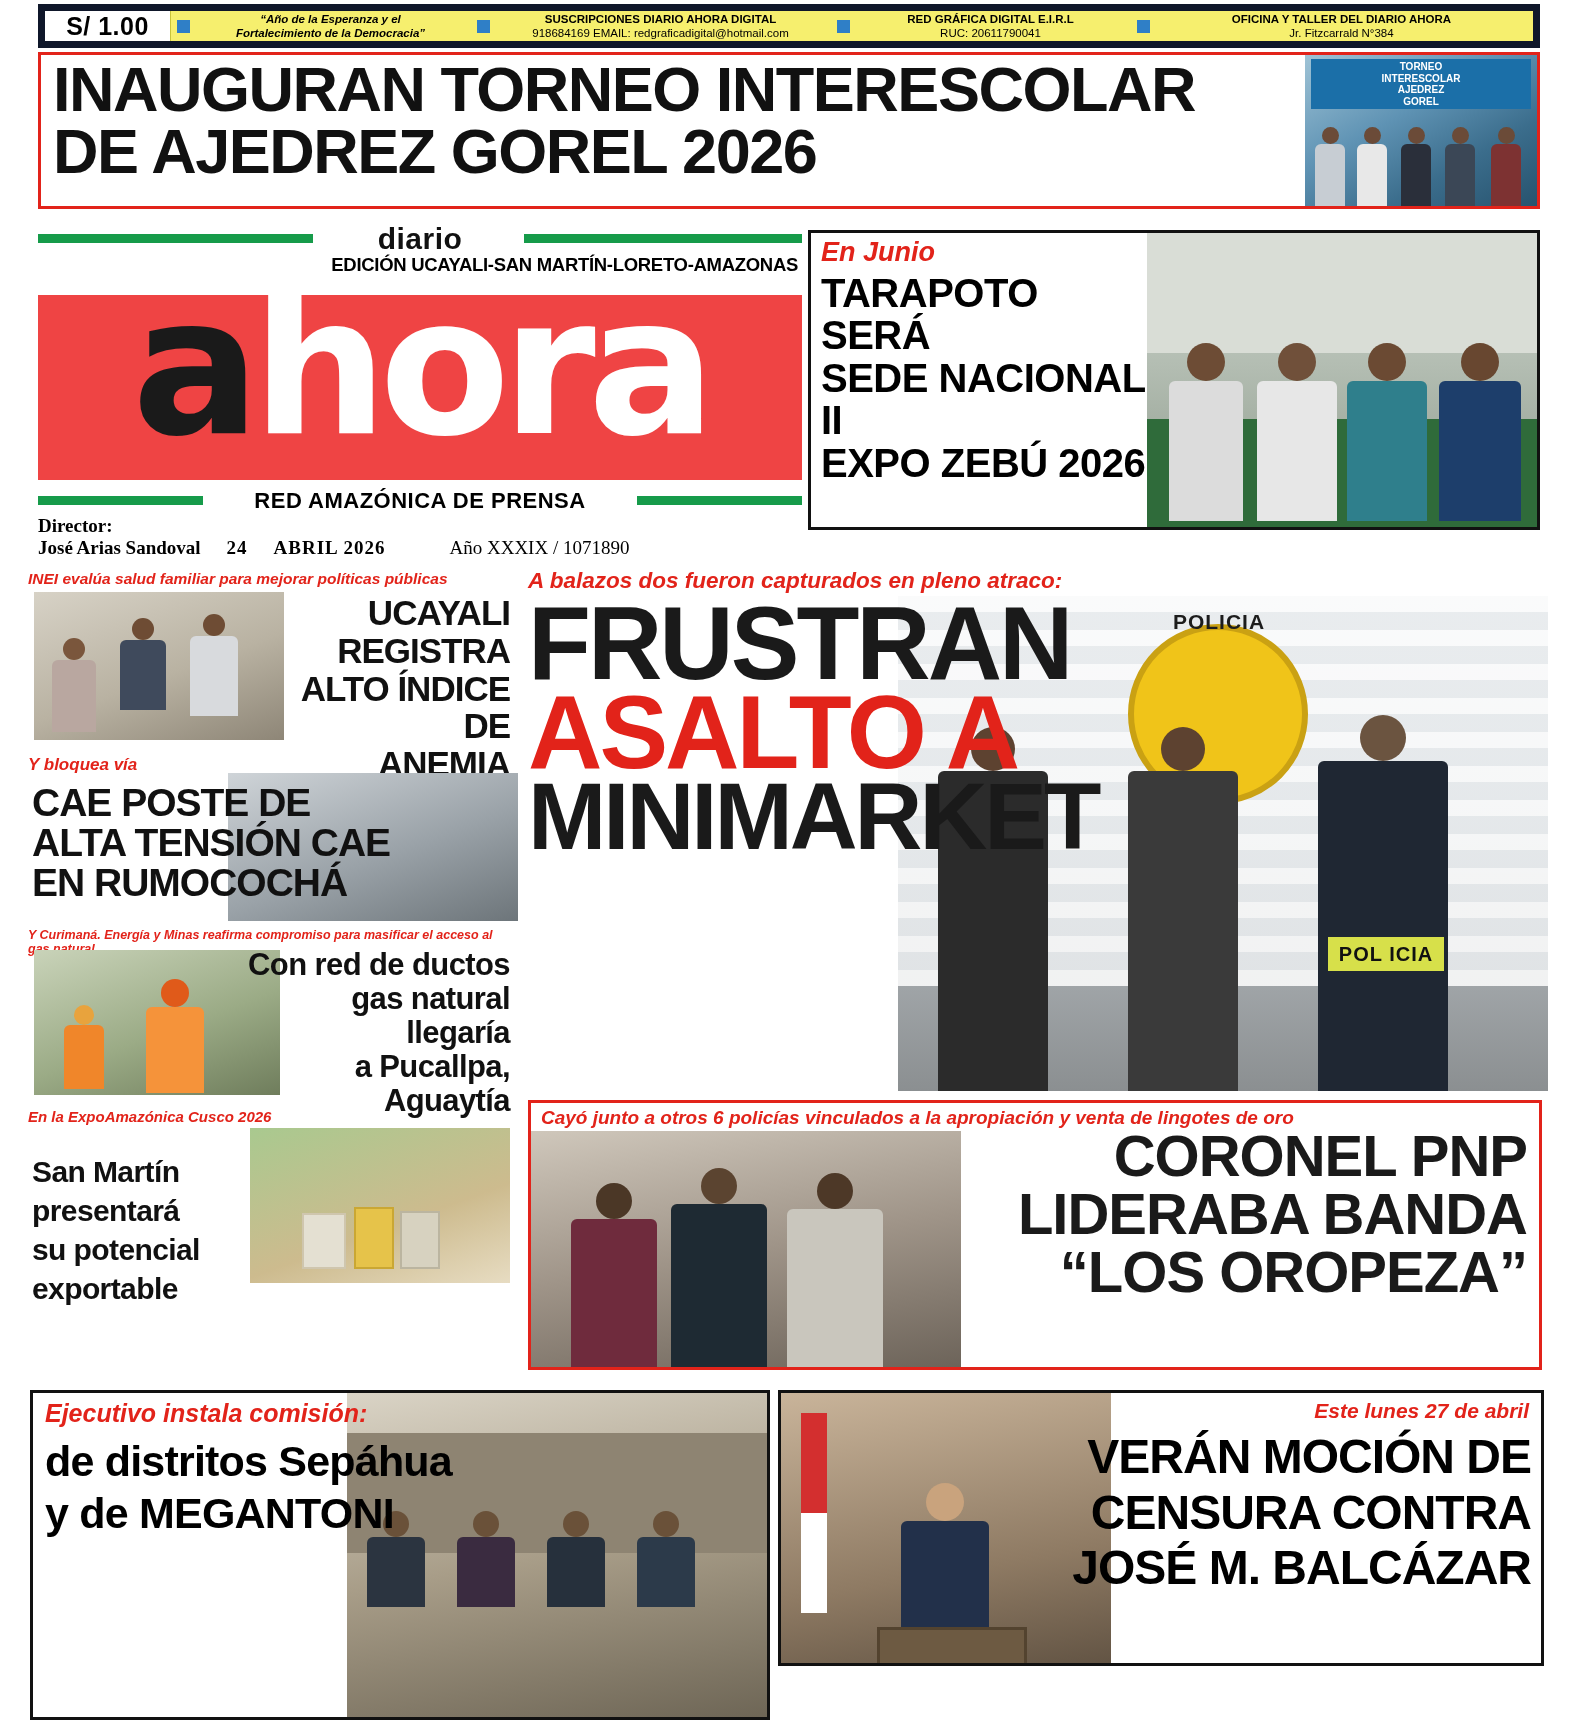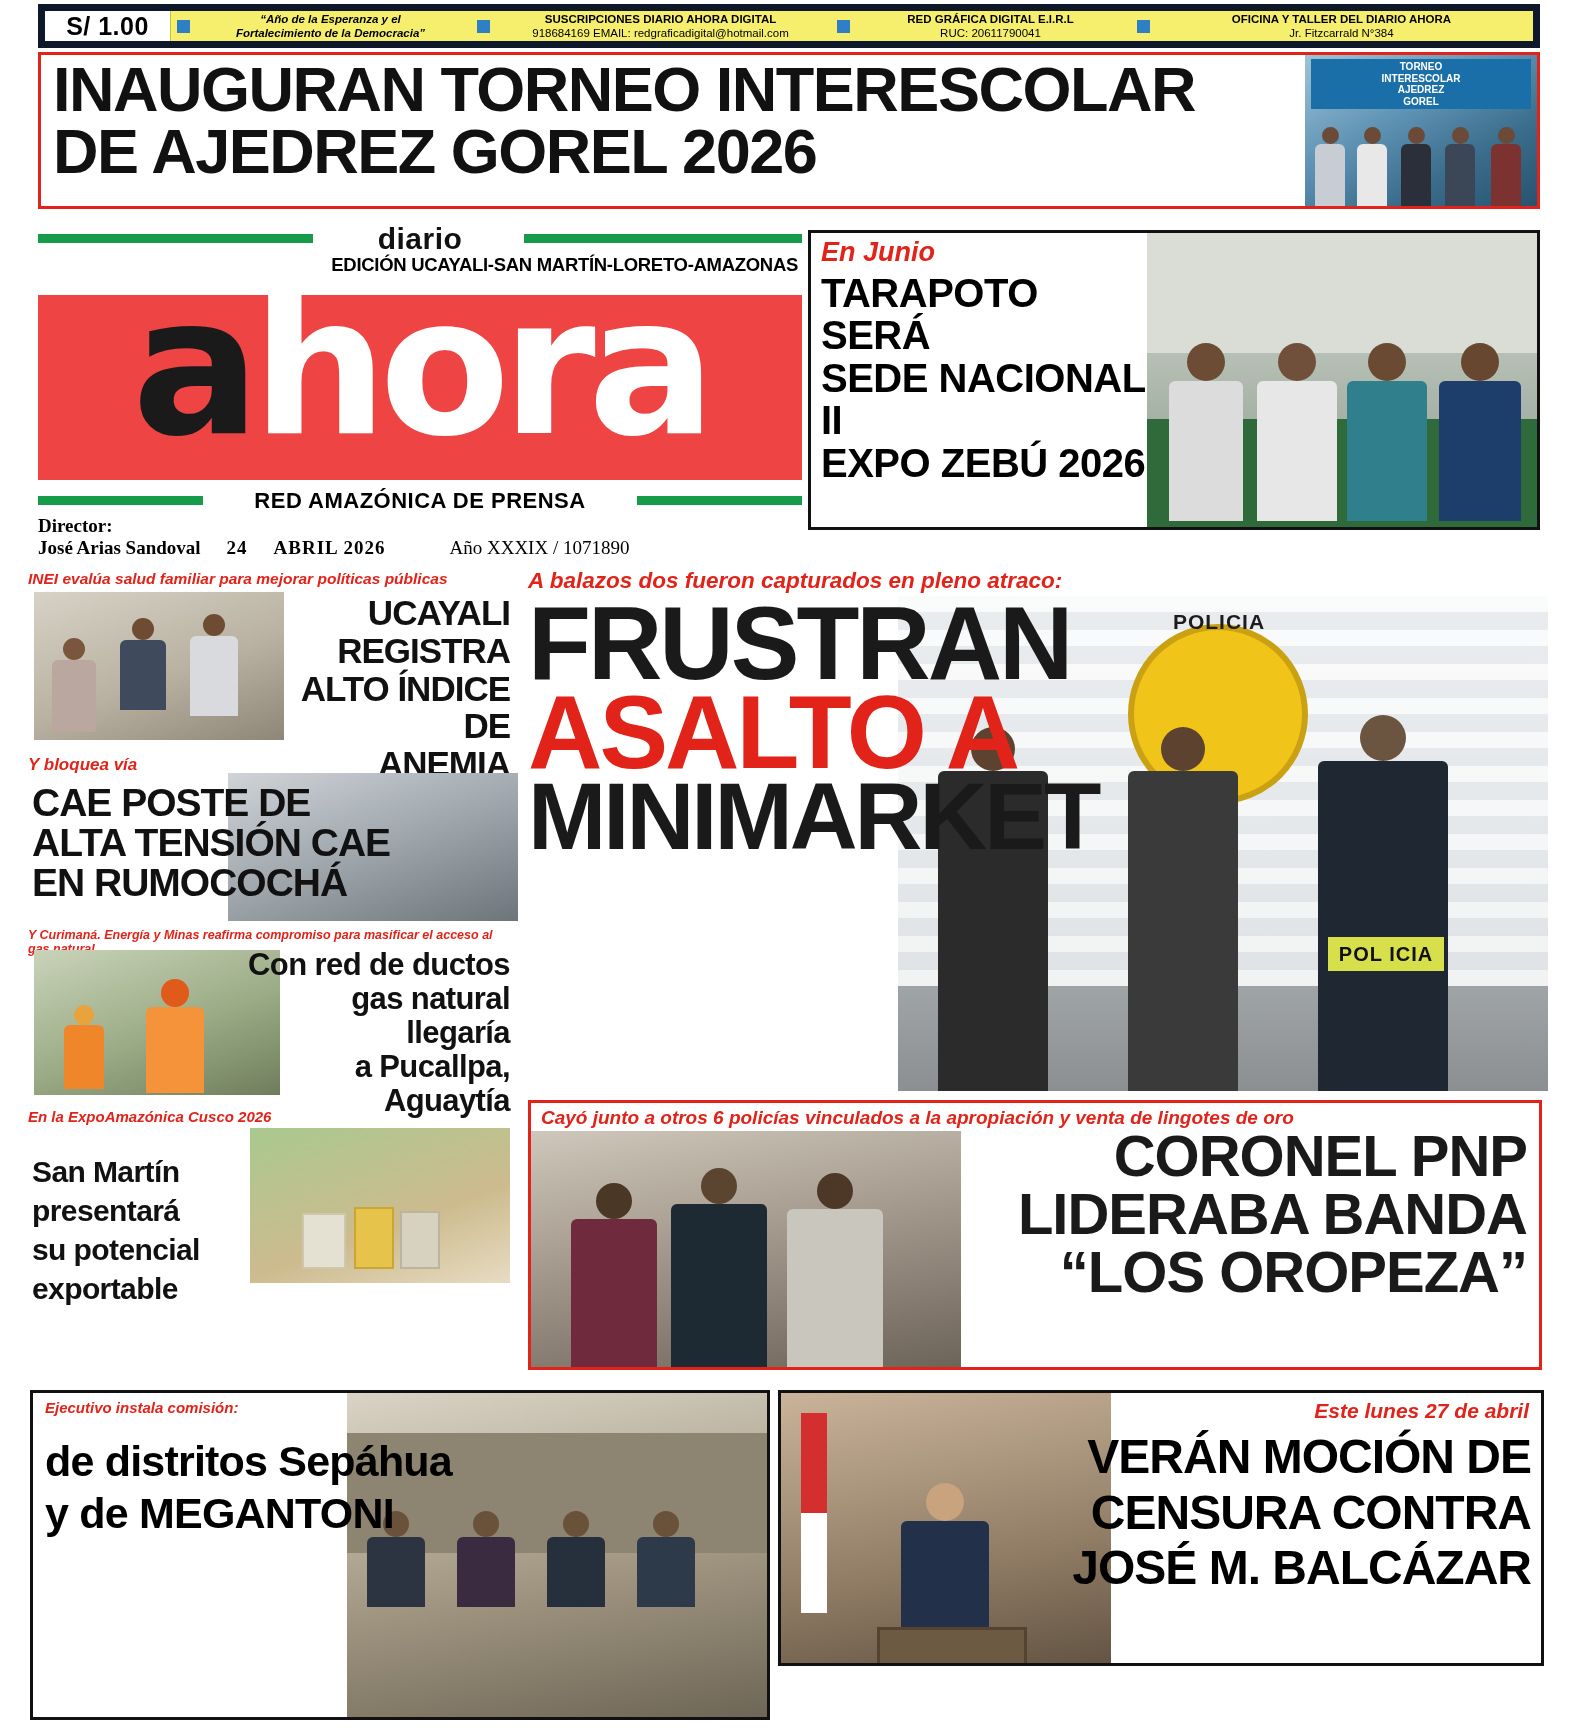--- a/index.html
+++ b/index.html
@@ -231,21 +231,21 @@
     font-weight: bold; line-height: 1.0; letter-spacing: -1px; font-size: 58px; color: #1a1a1a;
   }
 
   
   .bl {
     position: absolute; left: 30px; top: 1390px; width: 740px; height: 330px;
     border: 3px solid #111; background: #fff; overflow: hidden;
   }
   .bl-kicker {
     position: absolute; left: 12px; top: 6px; color: #e2231a; font-weight: bold;
-    font-style: italic; font-size: 15px;
+    font-style: italic; font-size: 25px;
   }
   .bl-photo {
     position: absolute; right: 0; top: 0; width: 420px; height: 324px;
     background: linear-gradient(170deg,#dad4c6 0%,#a89d88 50%,#6e6656 100%);
   }
   .bl-head {
     position: absolute; left: 12px; top: 42px; width: 470px;
     font-weight: bold; font-size: 43px; line-height: 1.22; letter-spacing: -0.8px;
   }
 

